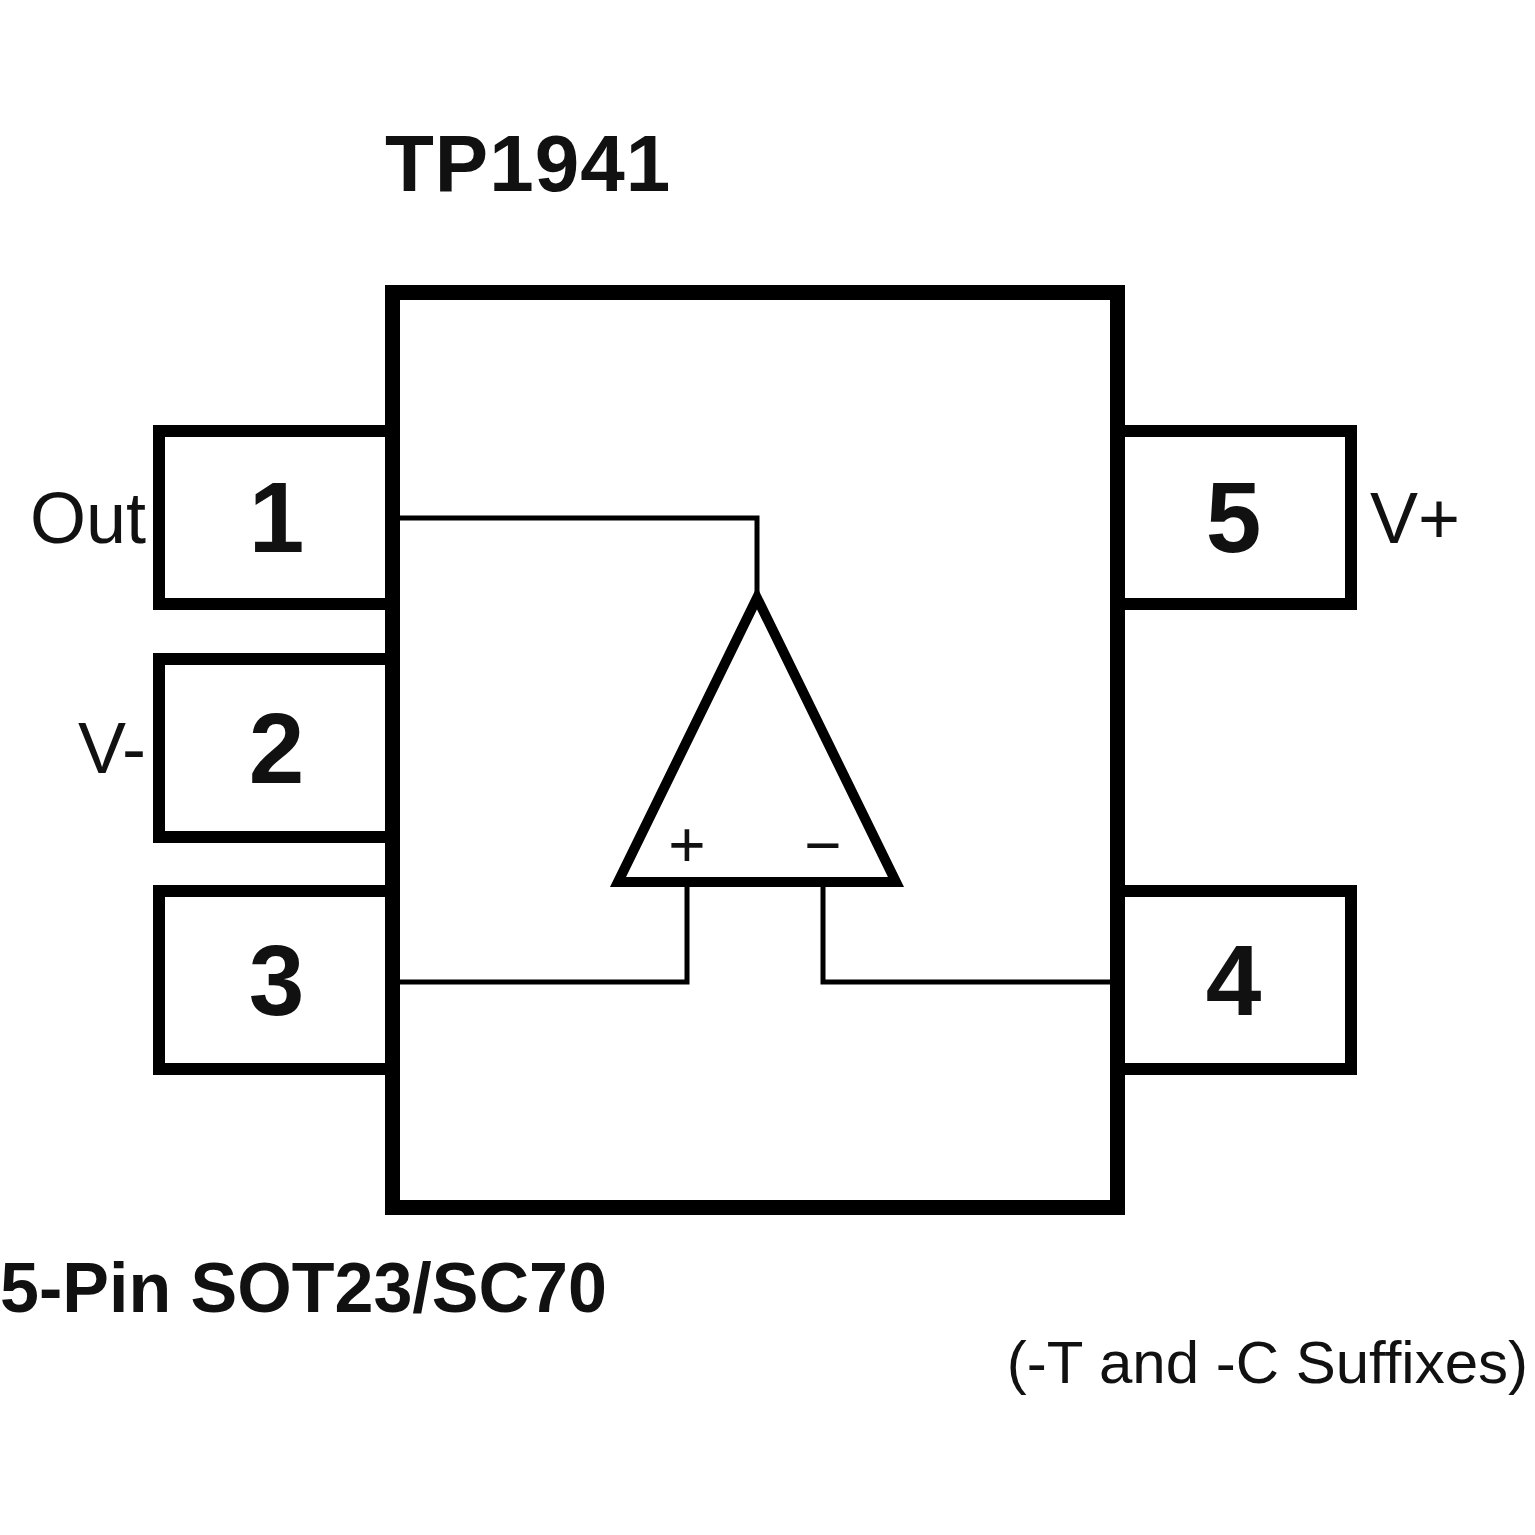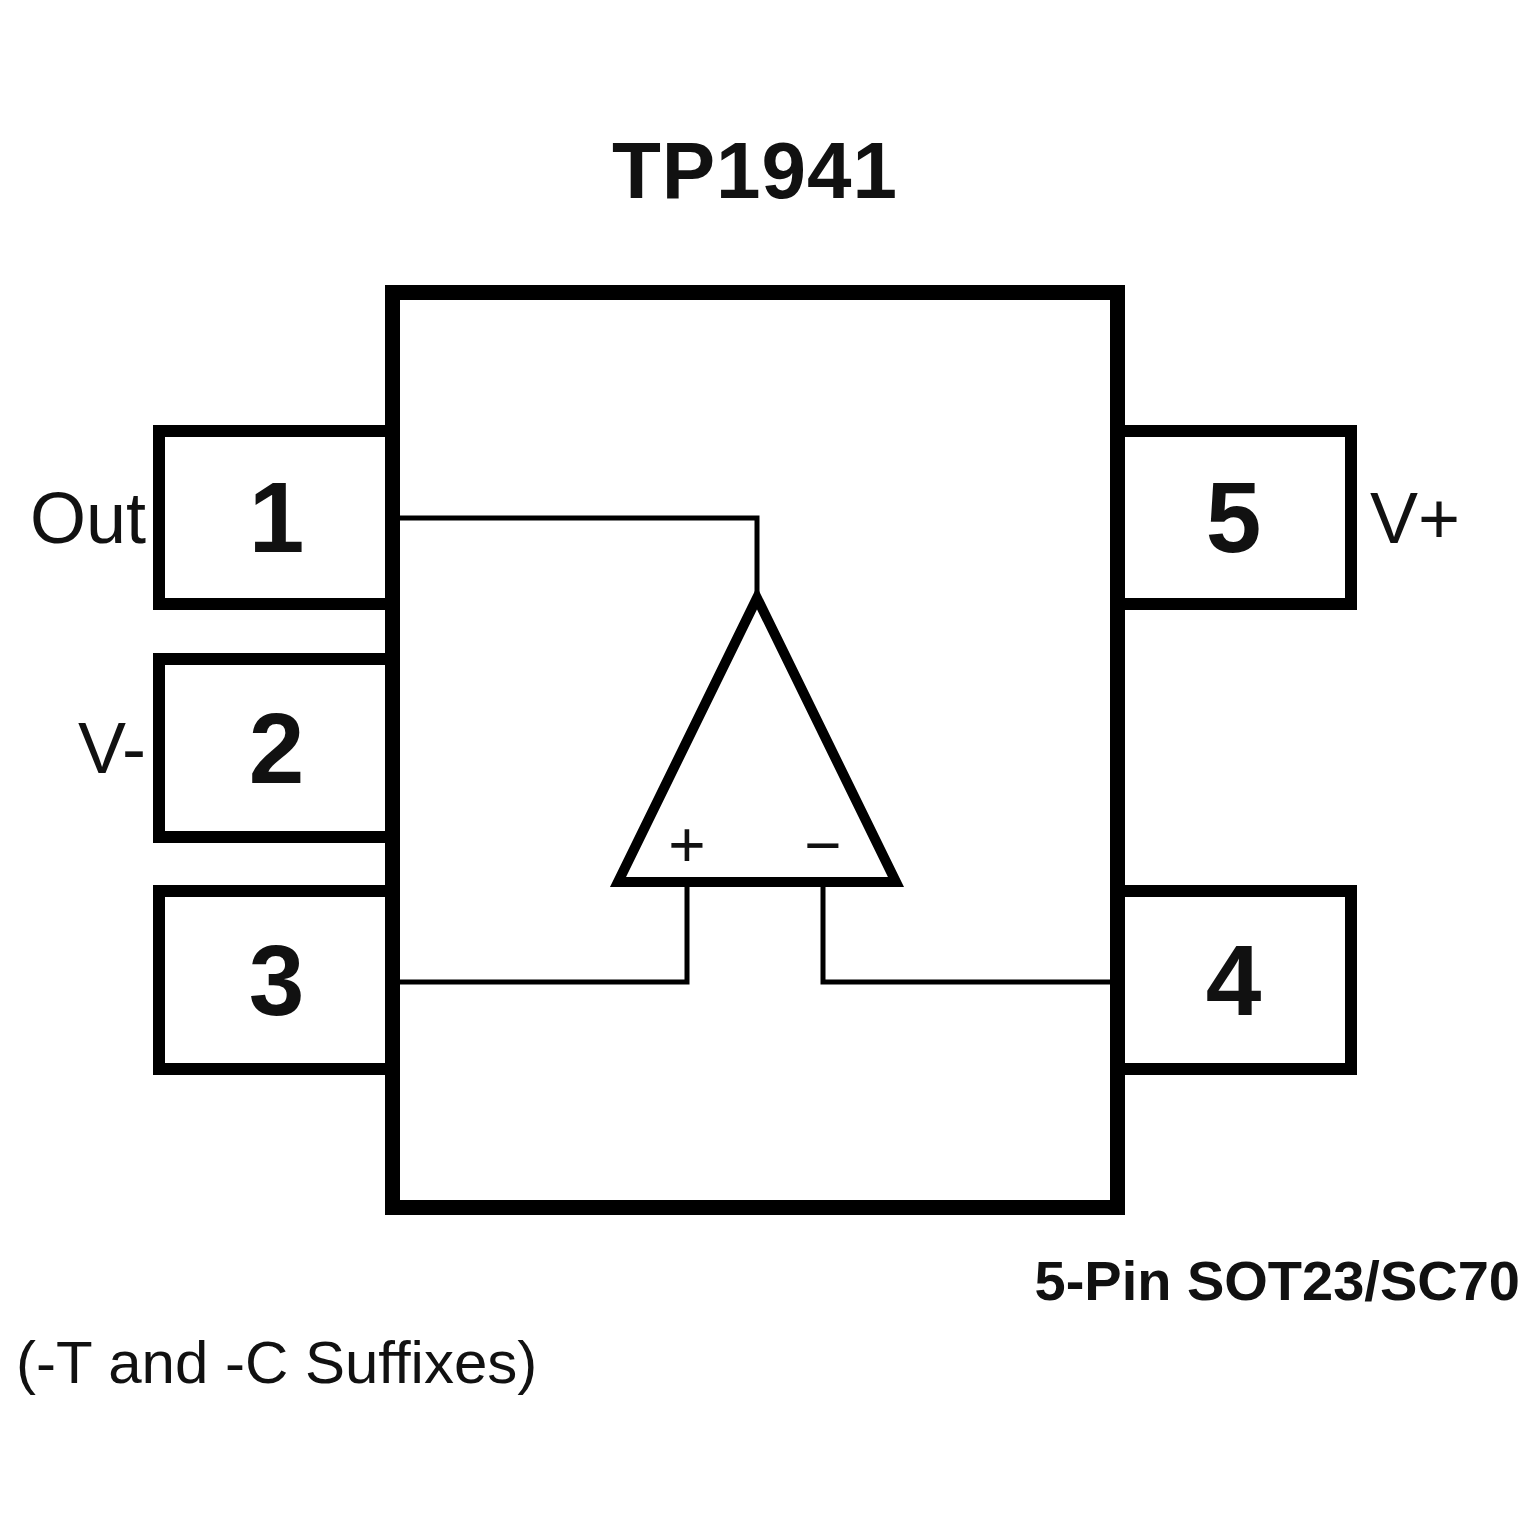--- a/index.html
+++ b/index.html
@@ -9,23 +9,23 @@
     width: 1535px;
     height: 1535px;
     background: #ffffff;
     color: #111111;
     font-family: "Liberation Sans", sans-serif;
     overflow: hidden;
   }
   .title {
     position: absolute;
     left: 385px;
-    top: 125px;
+    top: 118px;
     width: 740px;
-    text-align: center;
+    text-align: left;
     font-size: 80px;
     font-weight: 700;
     letter-spacing: 1px;
   }
   .pin {
     position: absolute;
     border: 12px solid #000;
     background: #fff;
     display: flex;
     align-items: center;
@@ -68,30 +68,30 @@
     left: 385px;
     top: 285px;
     width: 740px;
     height: 930px;
   }
   .caption-bold {
     position: absolute;
     left: 0px;
     top: 1248px;
     width: 1520px;
-    text-align: right;
-    font-size: 56px;
+    text-align: left;
+    font-size: 70px;
     font-weight: 700;
   }
   .caption-sub {
     position: absolute;
-    left: 16px;
+    left: 8px;
     top: 1328px;
     width: 1520px;
-    text-align: left;
+    text-align: right;
     font-size: 60px;
     font-weight: 400;
   }
 </style>
 </head>
 <body>
 
 <div id="canvas">
 
   <div class="title">TP1941</div>

